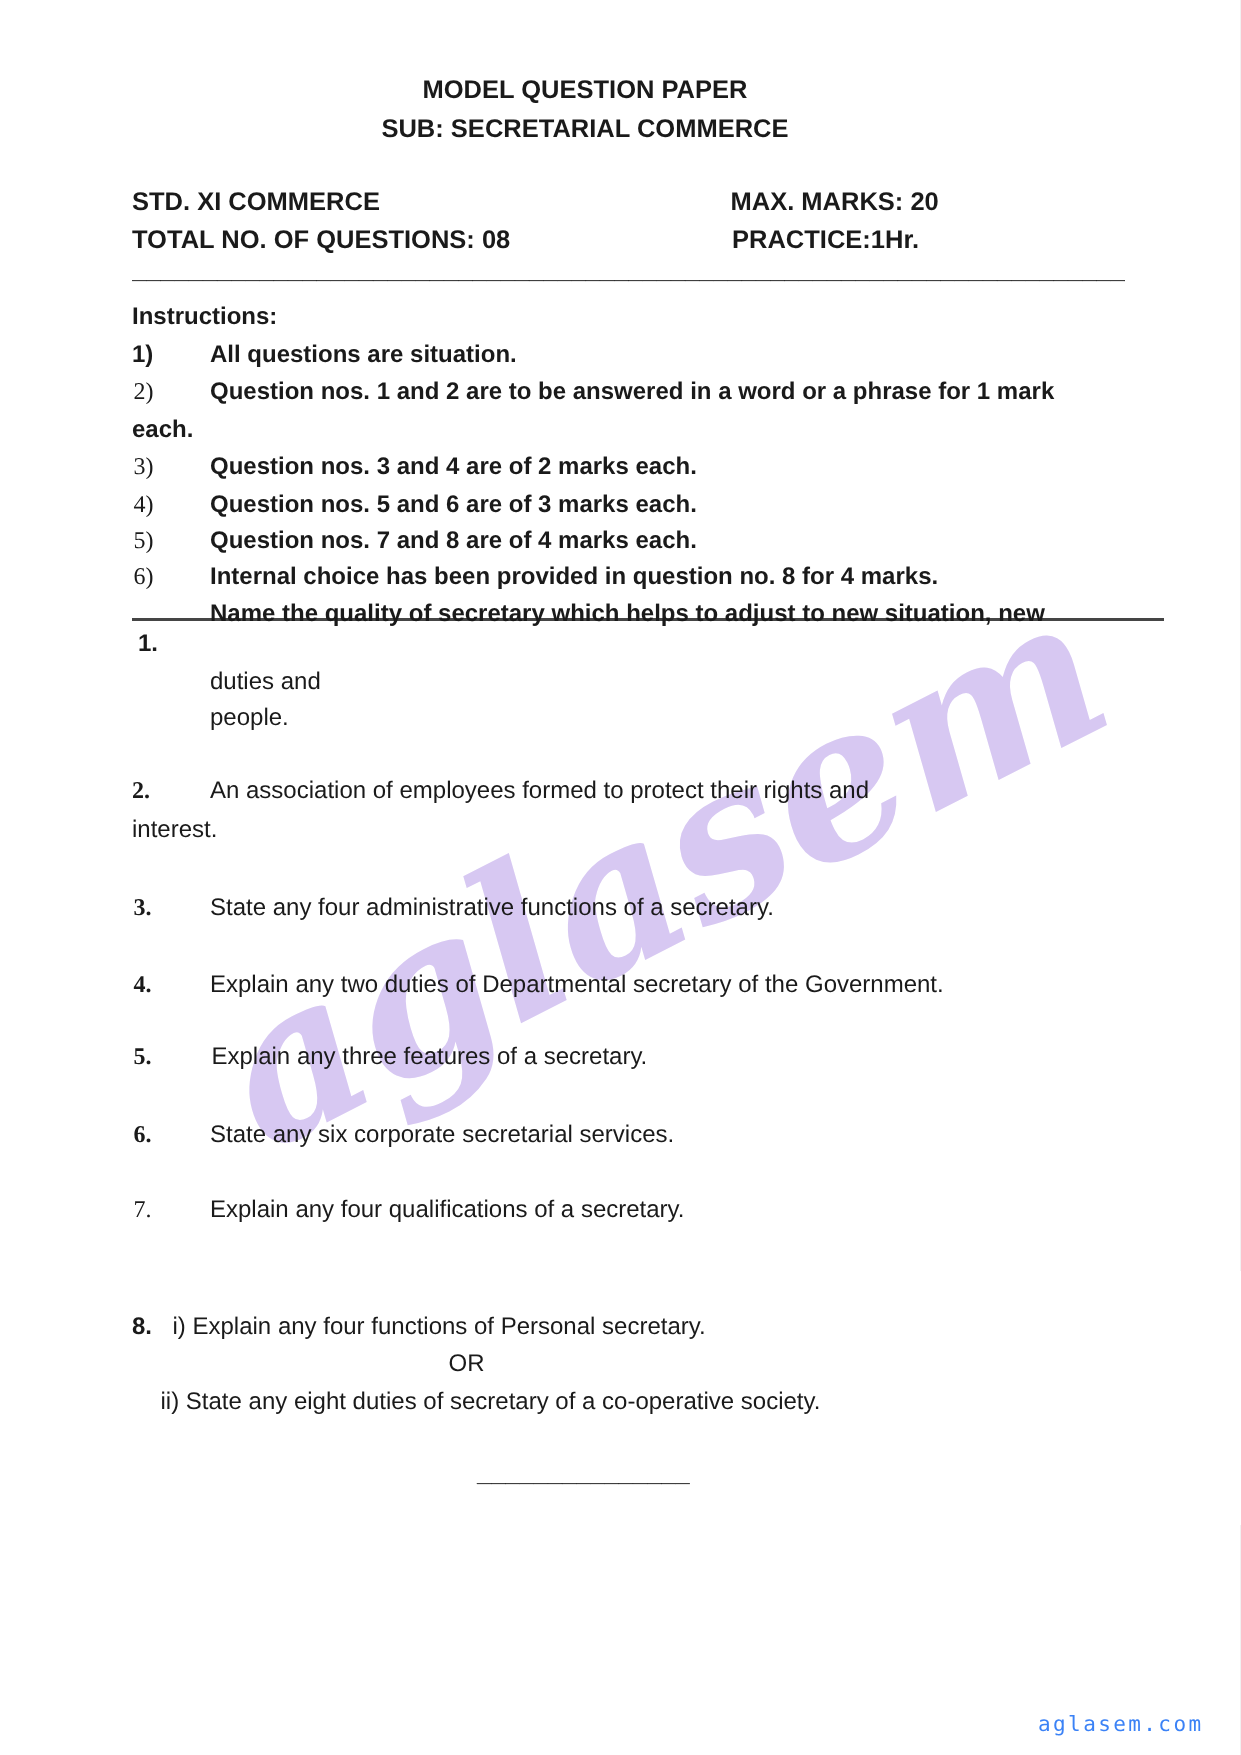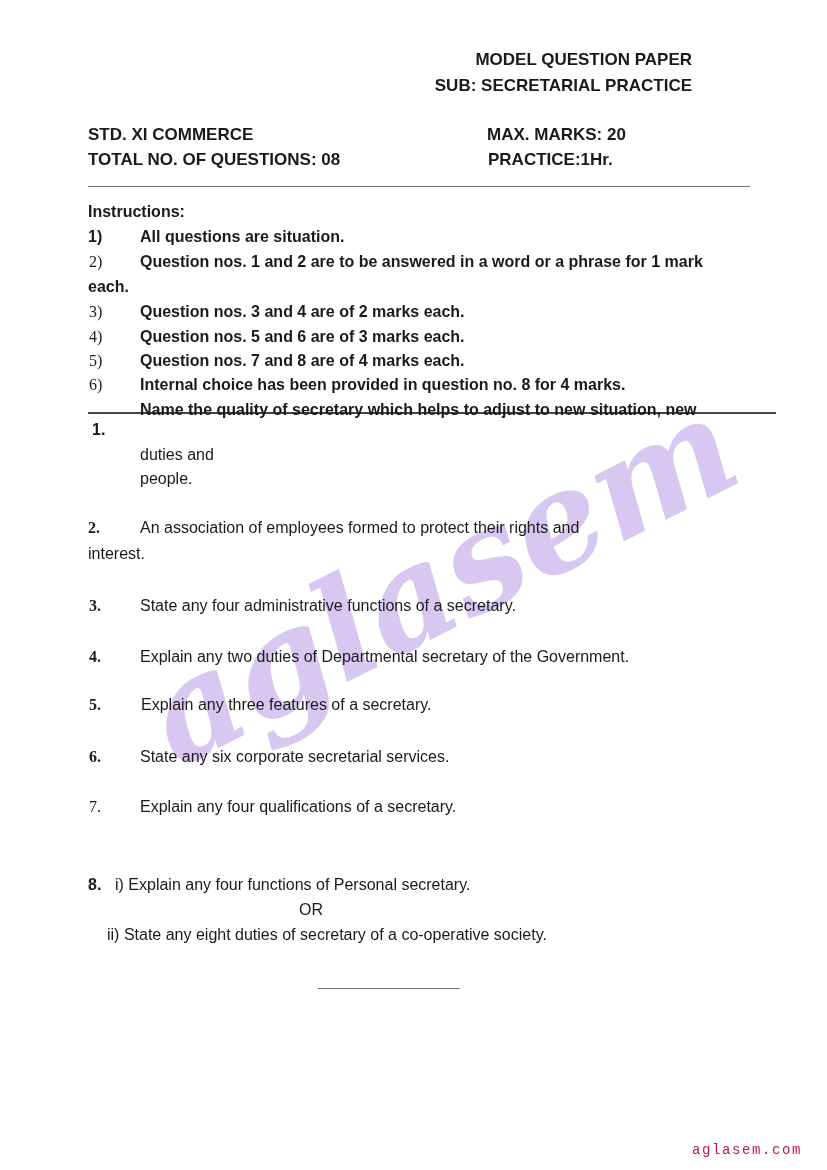--- a/index.html
+++ b/index.html
@@ -16,21 +16,21 @@
   .abs { position: absolute; white-space: nowrap; line-height: 20px; }
   .b { font-weight: bold; }
   .serif { font-family: "Liberation Serif", serif; }
   .hdr { font-size: 17px; font-weight: bold; }
   .body-txt { font-size: 16px; }
   .header-block {
     position: absolute;
     left: 88px; top: 47px; width: 604px;
     text-align: center;
   }
-  .header-block div { line-height: 26px; text-align: right; }
+  .header-block div { line-height: 26px; }
   .divider-top {
     position: absolute;
     left: 88px; top: 170px; width: 662px; height: 26px;
     overflow: hidden;
     font-size: 17px; font-weight: bold;
     letter-spacing: 0px;
     white-space: nowrap;
   }
   .divider-solid {
     position: absolute;
@@ -69,21 +69,21 @@
 <div class="page">
 
   <div class="watermark" style="color: rgb(215, 200, 242);">
     <span>aglasem</span>
   </div>
 
   <div class="content">
 
     <div class="header-block hdr">
       <div>MODEL QUESTION PAPER</div>
-      <div>SUB: SECRETARIAL PRACTICE</div>
+      <div>SUB: SECRETARIAL COMMERCE</div>
     </div>
 
     <div class="abs hdr" style="left:88px; top:125px;">STD. XI COMMERCE</div>
     <div class="abs hdr" style="left:487px; top:125px;">MAX. MARKS: 20</div>
     <div class="abs hdr" style="left:88px; top:150px;">TOTAL NO. OF QUESTIONS: 08</div>
     <div class="abs hdr" style="left:488px; top:150px;">PRACTICE:1Hr.</div>
 
     <div class="divider-top">______________________________________________________________________________</div>
 
     <div class="abs body-txt b" style="left:88px; top:202px;">Instructions:</div>
@@ -133,16 +133,16 @@
     <div class="abs body-txt serif" style="left:89px; top:797px;">7.</div>
     <div class="abs body-txt" style="left:140px; top:797px;">Explain any four qualifications of a secretary.</div>
 
     <div class="abs body-txt b" style="left:88px; top:875px;">8.</div>
     <div class="abs body-txt" style="left:115px; top:875px;">i) Explain any four functions of Personal secretary.</div>
     <div class="abs body-txt" style="left:299px; top:900px;">OR</div>
     <div class="abs body-txt" style="left:107px; top:925px;">ii) State any eight duties of secretary of a co-operative society.</div>
 
     <div class="bottom-line">_______________</div>
 
-    <div class="footer" style="color: #be185d; font-family: Liberation Mono, monospace;">aglasem.com</div>
+    <div class="footer" style="color: #3b82f6;">aglasem.com</div>
 
   </div>
 </div>
 
 </body></html>

